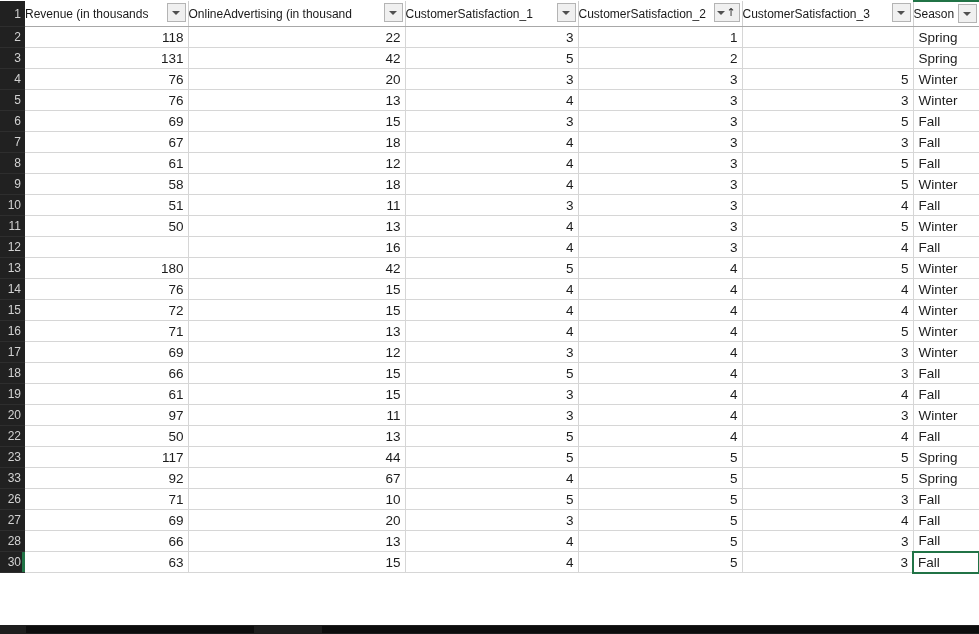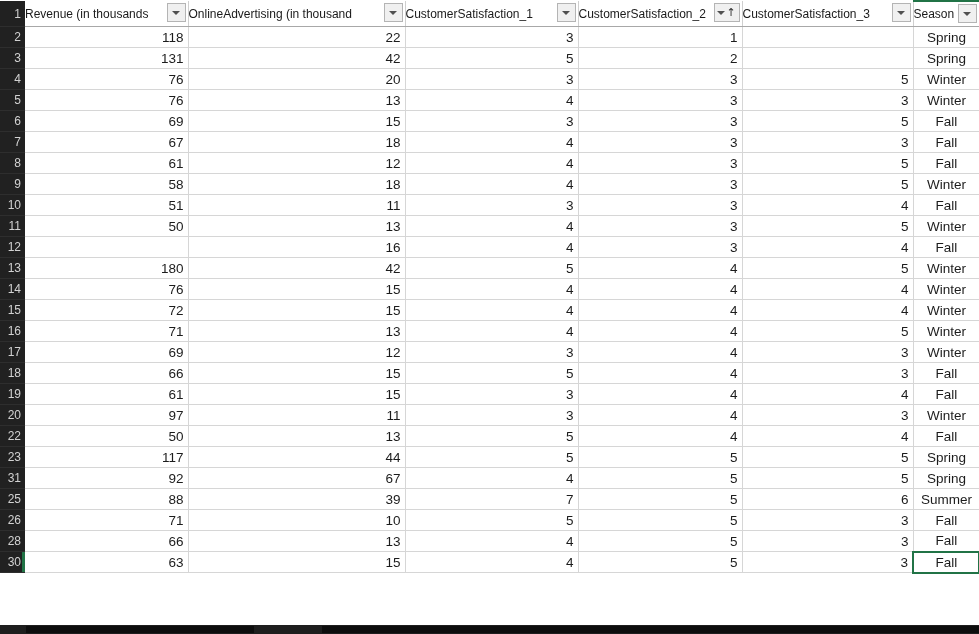--- a/index.html
+++ b/index.html
@@ -103,21 +103,21 @@
     border-bottom:1px solid #d6d6d6;
     border-right:1px solid #d6d6d6;
     font-size:13.5px;
     color:#1c1c1c;
     padding:0 4px 0 4px;
     vertical-align:middle;
     white-space:nowrap;
     overflow:hidden;
   }
   td.num{text-align:right;}
-  td.txt{text-align:center;padding-left:5px;}
+  td.txt{text-align:left;padding-left:5px;}
 
   td.cell.active{
     border:2px solid #217346;
     padding:0 3px 0 4px;
   }
 
   
   #hscroll{
     position:absolute;left:0;bottom:0;width:979px;height:9px;
     background:#1e1e1e;
@@ -367,44 +367,44 @@
         <tr>
           <td class="gutter">23</td>
           <td class="cell num">117</td>
           <td class="cell num">44</td>
           <td class="cell num">5</td>
           <td class="cell num">5</td>
           <td class="cell num">5</td>
           <td class="cell txt">Spring</td>
         </tr>
         <tr>
-          <td class="gutter">31</td>
+          <td class="gutter">33</td>
           <td class="cell num">92</td>
           <td class="cell num">67</td>
           <td class="cell num">4</td>
           <td class="cell num">5</td>
           <td class="cell num">5</td>
           <td class="cell txt">Spring</td>
-        </tr>
-        <tr>
-          <td class="gutter">25</td>
-          <td class="cell num">88</td>
-          <td class="cell num">39</td>
-          <td class="cell num">7</td>
-          <td class="cell num">5</td>
-          <td class="cell num">6</td>
-          <td class="cell txt">Summer</td>
         </tr>
         <tr>
           <td class="gutter">26</td>
           <td class="cell num">71</td>
           <td class="cell num">10</td>
           <td class="cell num">5</td>
           <td class="cell num">5</td>
           <td class="cell num">3</td>
+          <td class="cell txt">Fall</td>
+        </tr>
+        <tr>
+          <td class="gutter">27</td>
+          <td class="cell num">69</td>
+          <td class="cell num">20</td>
+          <td class="cell num">3</td>
+          <td class="cell num">5</td>
+          <td class="cell num">4</td>
           <td class="cell txt">Fall</td>
         </tr>
         <tr>
           <td class="gutter">28</td>
           <td class="cell num">66</td>
           <td class="cell num">13</td>
           <td class="cell num">4</td>
           <td class="cell num">5</td>
           <td class="cell num">3</td>
           <td class="cell txt">Fall</td>

